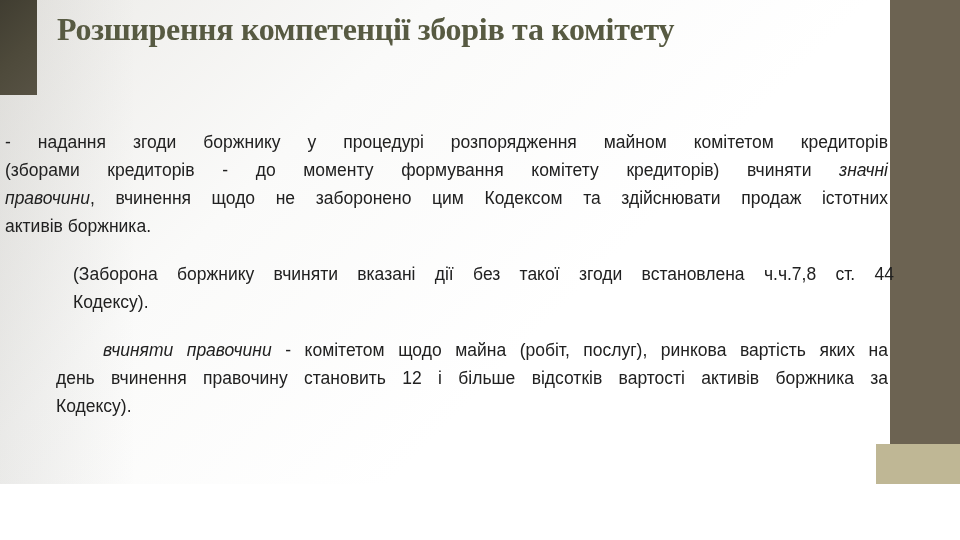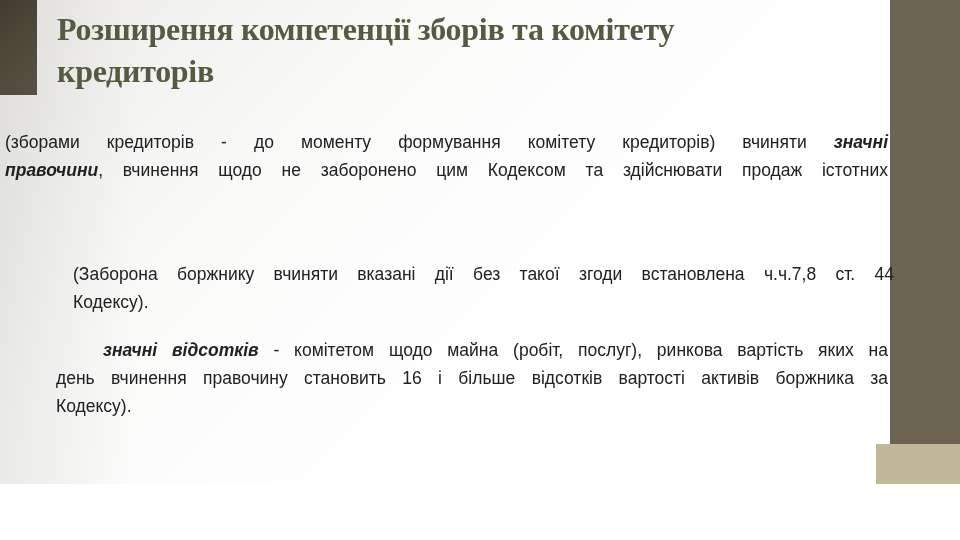--- a/index.html
+++ b/index.html
@@ -46,43 +46,44 @@
     color:#212121;
     font-size:17.5px;
   }
   .para-1 { left:5px;  top:128px; width:883px; }
   .para-2 { left:73px; top:260px; width:821px; }
   .para-3 { left:56px; top:336px; width:832px; }
 
   .line { line-height:28px; text-align:left; }
   .line.just { text-align:justify; text-align-last:justify; }
   .line.indent { text-indent:47px; }
-  .bi { font-weight:bold; font-style:italic;margin-top:23px; }
+  .bi { font-weight:normal; font-style:italic;margin-top:23px; }
 </style>
 </head>
 <body>
 
 <div class="slide">
 
   <div class="left-bar"></div>
   <div class="right-bar"></div>
   <div class="accent-tab"></div>
 
   <div class="title">
     <div>Розширення компетенції зборів та комітету</div>
-    <div>кредиторів</div>
   </div>
 
   <div class="para para-1">
+      <div class="line just"><span>- надання згоди боржнику у процедурі розпорядження майном  комітетом кредиторів</span></div>
       <div class="line just"><span>(зборами кредиторів - до моменту формування комітету кредиторів) вчиняти </span><span class="bi">значні</span></div>
       <div class="line just"><span class="bi">правочини</span><span>, вчинення щодо не заборонено цим Кодексом та здійснювати продаж істотних</span></div>
+      <div class="line"><span>активів боржника.</span></div>
     </div>
   <div class="para para-2">
       <div class="line just"><span>(Заборона  боржнику вчиняти вказані дії без такої згоди встановлена ч.ч.7,8 ст. 44</span></div>
       <div class="line"><span>Кодексу).</span></div>
     </div>
   <div class="para para-3">
-      <div class="line just indent"><span class="bi">значні відсотків</span><span> - комітетом щодо майна (робіт, послуг), ринкова вартість яких на</span></div>
-      <div class="line just"><span>день вчинення правочину становить 16 і більше відсотків вартості активів боржника за</span></div>
+      <div class="line just indent"><span class="bi">вчиняти правочини</span><span> - комітетом щодо майна (робіт, послуг), ринкова вартість яких на</span></div>
+      <div class="line just"><span>день вчинення правочину становить 12 і більше відсотків вартості активів боржника за</span></div>
       <div class="line"><span>Кодексу).</span></div>
     </div>
 
 </div>
 
 </body></html>

